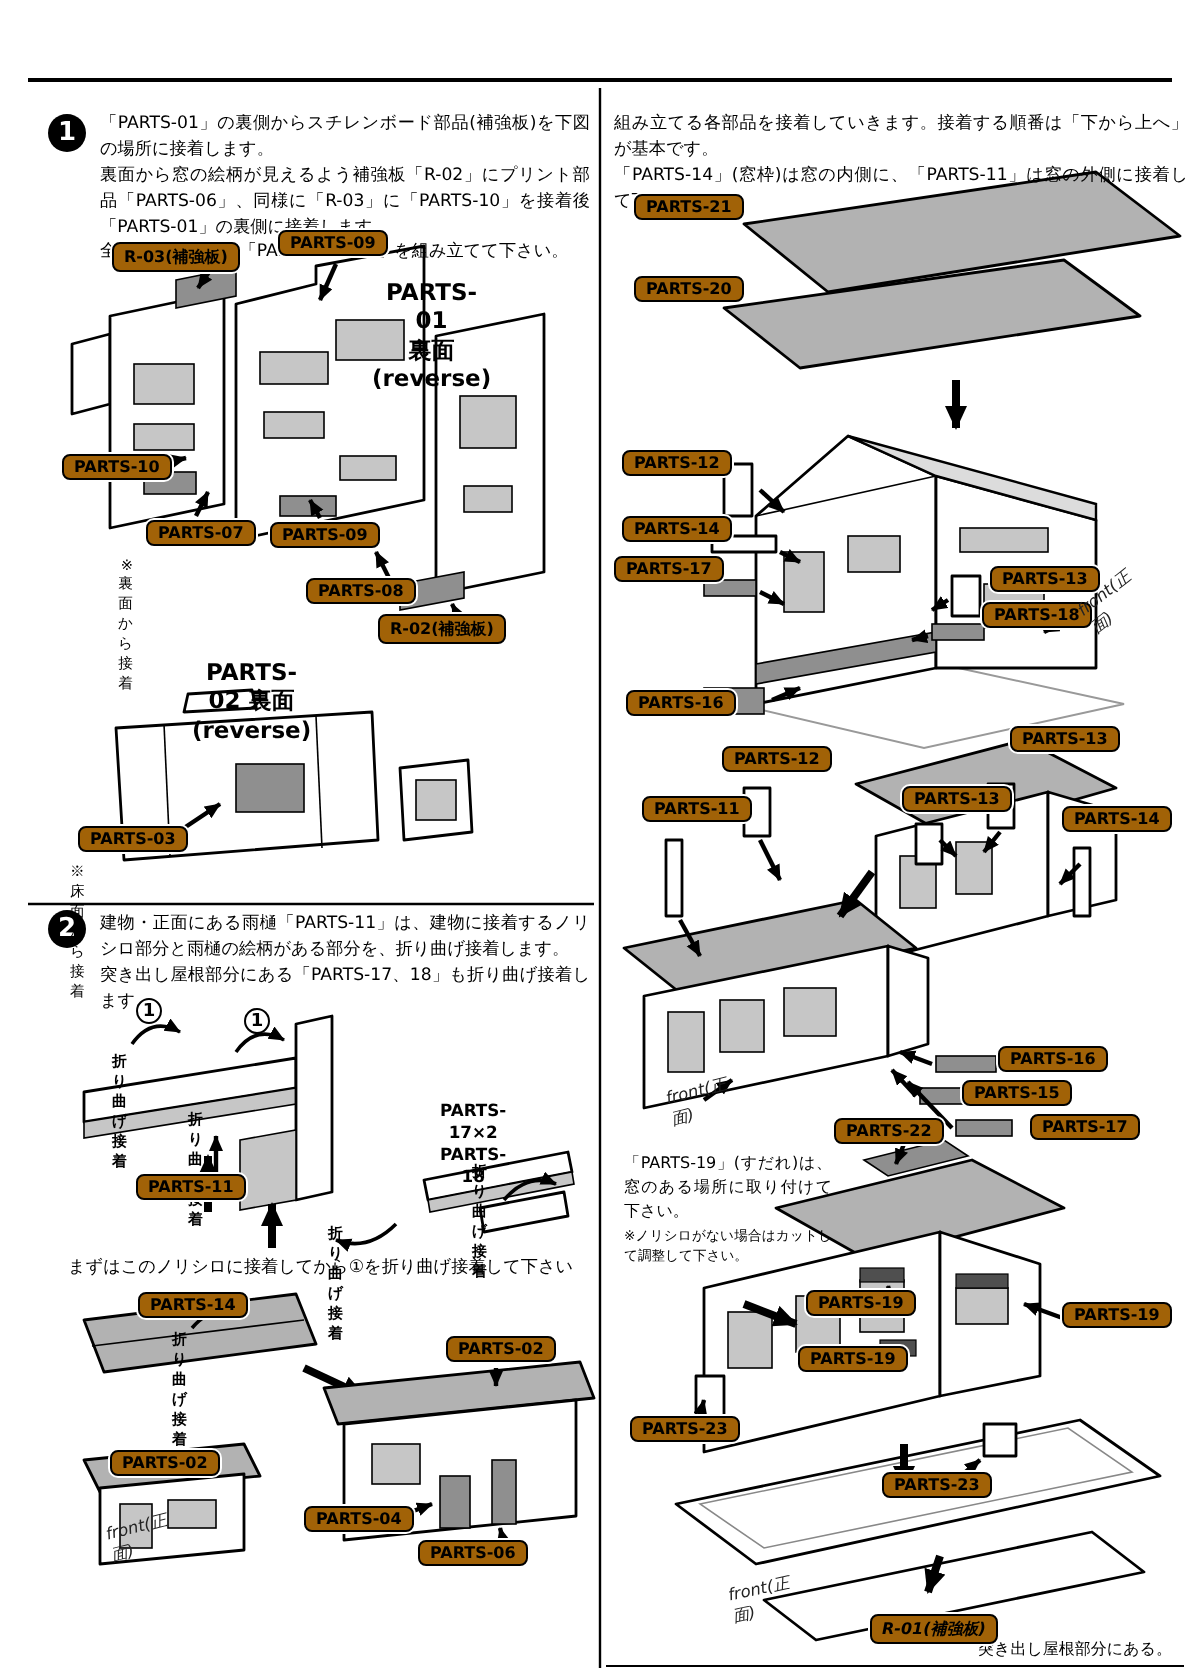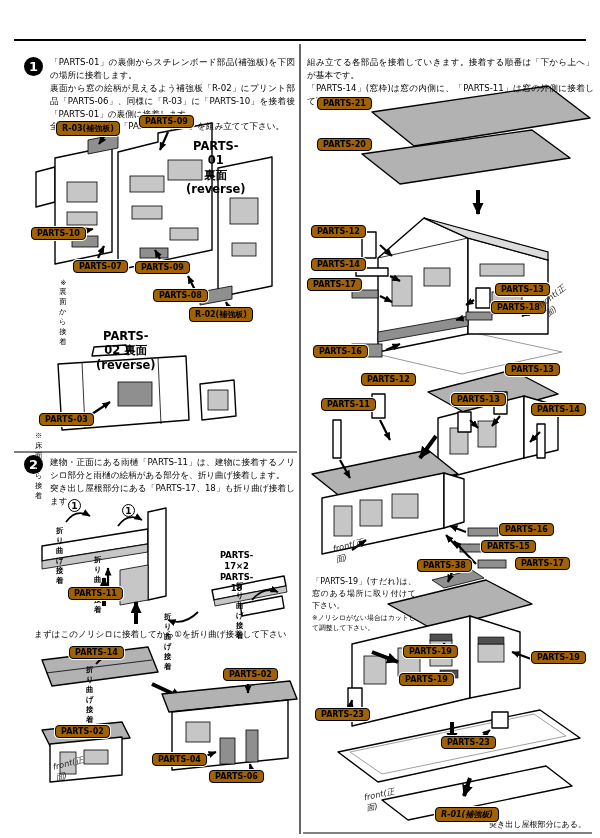--- a/index.html
+++ b/index.html
@@ -276,21 +276,21 @@
       <div class="lbl box" style="left: 313px; top: 345px;">PARTS-16</div>
       <div class="lbl box" style="left: 361px; top: 373px;">PARTS-12</div>
       <div class="lbl box" style="left: 505px; top: 363px;">PARTS-13</div>
       <div class="lbl box" style="left: 321px; top: 398px;">PARTS-11</div>
       <div class="lbl box" style="left: 451px; top: 393px;">PARTS-13</div>
       <div class="lbl box" style="left: 531px; top: 403px;">PARTS-14</div>
       <div class="lbl box" style="left: 499px; top: 523px;">PARTS-16</div>
       <div class="lbl box" style="left: 481px; top: 540px;">PARTS-15</div>
       <div class="lbl box" style="left: 515px; top: 557px;">PARTS-17</div>
       <div class="lbl front" style="left: 334px; top: 540px; transform: rotate(-14deg);">front(正面)</div>
-      <div class="lbl box" style="left: 417px; top: 559px;">PARTS-38</div>
+      <div class="lbl box" style="left: 417px; top: 559px;">PARTS-22</div>
       <div class="lbl box" style="left: 403px; top: 645px;">PARTS-19</div>
       <div class="lbl box" style="left: 531px; top: 651px;">PARTS-19</div>
       <div class="lbl box" style="left: 399px; top: 673px;">PARTS-19</div>
       <div class="lbl box" style="left: 315px; top: 708px;">PARTS-23</div>
       <div class="lbl box" style="left: 441px; top: 736px;">PARTS-23</div>
       <div class="lbl front" style="left: 365px; top: 789px; transform: rotate(-12deg);">front(正面)</div>
       <div class="lbl box" style="left: 435px; top: 807px; font-style: italic;">R-01(補強板)</div>
     </div>
 
 </div>

